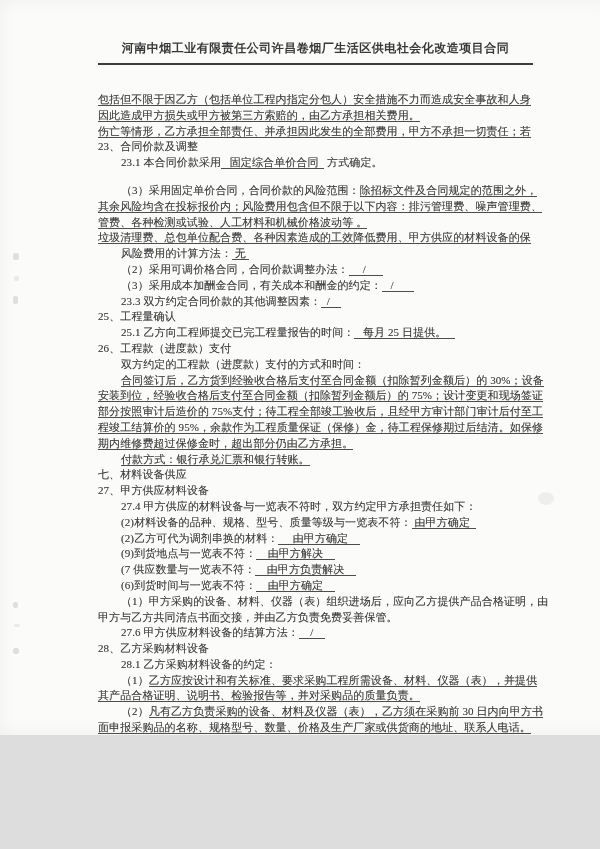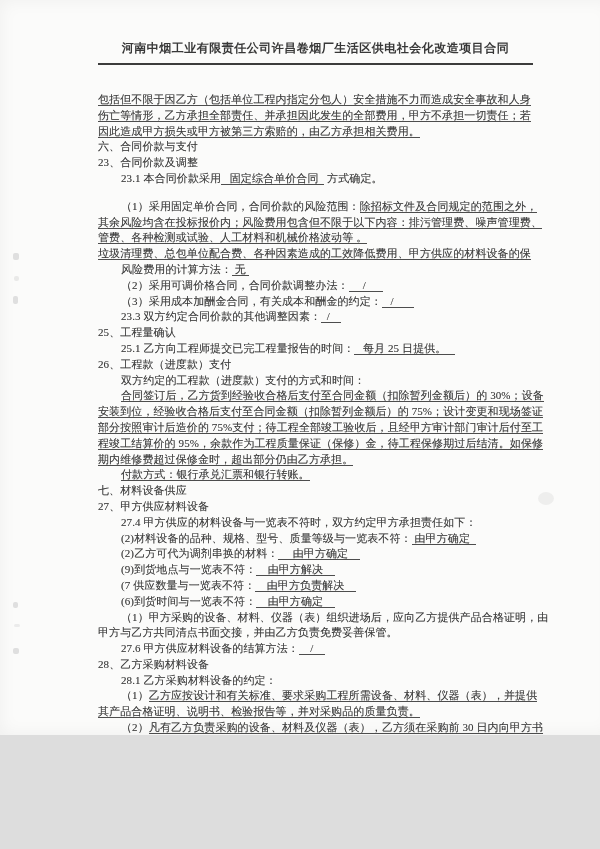--- a/index.html
+++ b/index.html
@@ -62,27 +62,26 @@
   .a6 { left: 13px; top: 648px; width: 6px;  height: 6px; }
   .a7 { left: 538px; top: 492px; width: 16px; height: 13px; border-radius: 50%; opacity: 0.25; }
 </style>
 </head>
 <body>
 
 <div class="page">
   <div class="header">河南中烟工业有限责任公司许昌卷烟厂生活区供电社会化改造项目合同</div>
   <div class="body-lines">
       <div class="line"><span class="u">包括但不限于因乙方（包括单位工程内指定分包人）安全措施不力而造成安全事故和人身</span></div>
+      <div class="line"><span class="u">因此造成甲方损失或甲方被第三方索赔的，由乙方承担相关费用。</span></div>
       <div class="line"><span class="u">伤亡等情形，乙方承担全部责任、并承担因此发生的全部费用，甲方不承担一切责任；若</span></div>
-      <div class="line"><span class="u">因此造成甲方损失或甲方被第三方索赔的，由乙方承担相关费用。</span></div>
-      <div class="line"><span>六、合同价款与支付</span></div>
       <div class="line"><span>23、合同价款及调整</span></div>
       <div class="line ind"><span>23.1 本合同价款采用</span><span class="u">&nbsp;&nbsp;&nbsp;固定综合单价合同&nbsp;&nbsp;</span><span>&nbsp;方式确定。</span></div>
       <div class="spacer"></div>
-      <div class="line ind"><span>（1）采用固定单价合同，合同价款的风险范围：</span><span class="u">除招标文件及合同规定的范围之外，</span></div>
+      <div class="line ind"><span>（3）采用固定单价合同，合同价款的风险范围：</span><span class="u">除招标文件及合同规定的范围之外，</span></div>
       <div class="line"><span class="u">其余风险均含在投标报价内；风险费用包含但不限于以下内容：排污管理费、噪声管理费、</span></div>
       <div class="line"><span class="u">管费、各种检测或试验、人工材料和机械价格波动等&nbsp;。</span></div>
       <div class="line"><span class="u">垃圾清理费、总包单位配合费、各种因素造成的工效降低费用、甲方供应的材料设备的保</span></div>
       <div class="line ind"><span>风险费用的计算方法：</span><span class="u">&nbsp;无&nbsp;</span></div>
       <div class="line ind"><span>（2）采用可调价格合同，合同价款调整办法：</span><span class="u">&nbsp;&nbsp;&nbsp;&nbsp;&nbsp;/&nbsp;&nbsp;&nbsp;&nbsp;&nbsp;&nbsp;</span></div>
       <div class="line ind"><span>（3）采用成本加酬金合同，有关成本和酬金的约定：</span><span class="u">&nbsp;&nbsp;&nbsp;/&nbsp;&nbsp;&nbsp;&nbsp;&nbsp;&nbsp;&nbsp;</span></div>
       <div class="line ind"><span>23.3 双方约定合同价款的其他调整因素：</span><span class="u">&nbsp;&nbsp;/&nbsp;&nbsp;&nbsp;&nbsp;</span></div>
       <div class="line"><span>25、工程量确认</span></div>
       <div class="line ind"><span>25.1 乙方向工程师提交已完工程量报告的时间：</span><span class="u">&nbsp;&nbsp;&nbsp;每月 25 日提供。&nbsp;&nbsp;&nbsp;</span></div>
       <div class="line"><span>26、工程款（进度款）支付</span></div>

